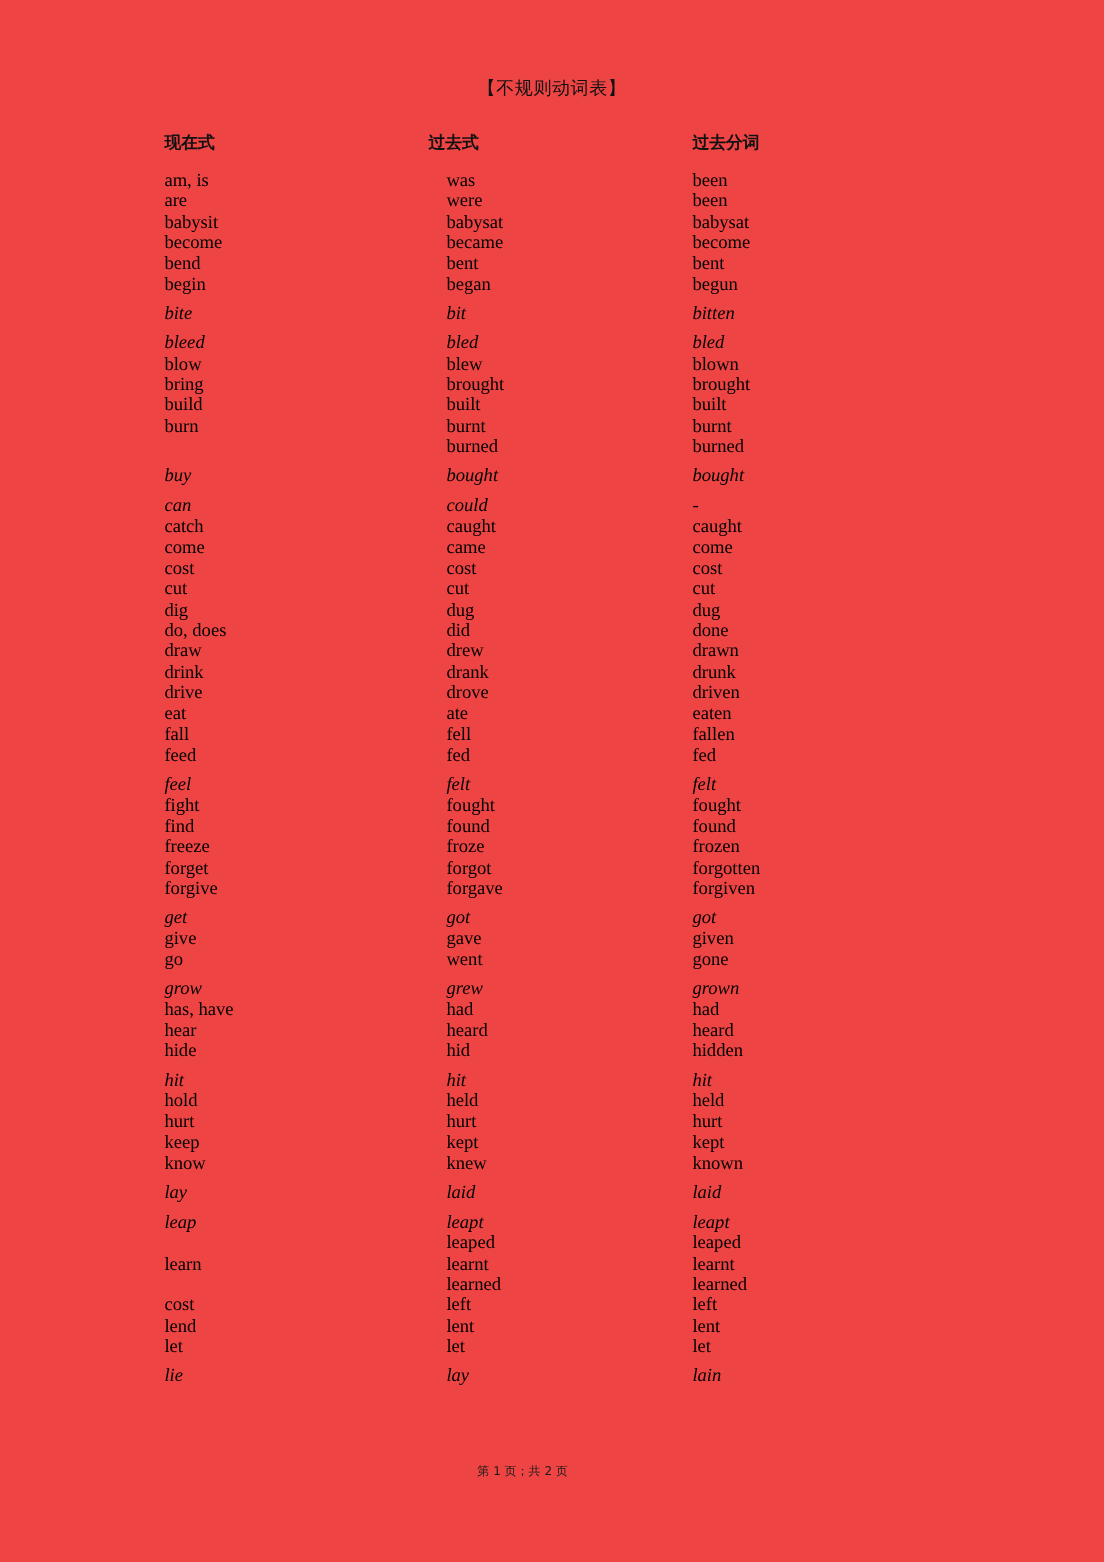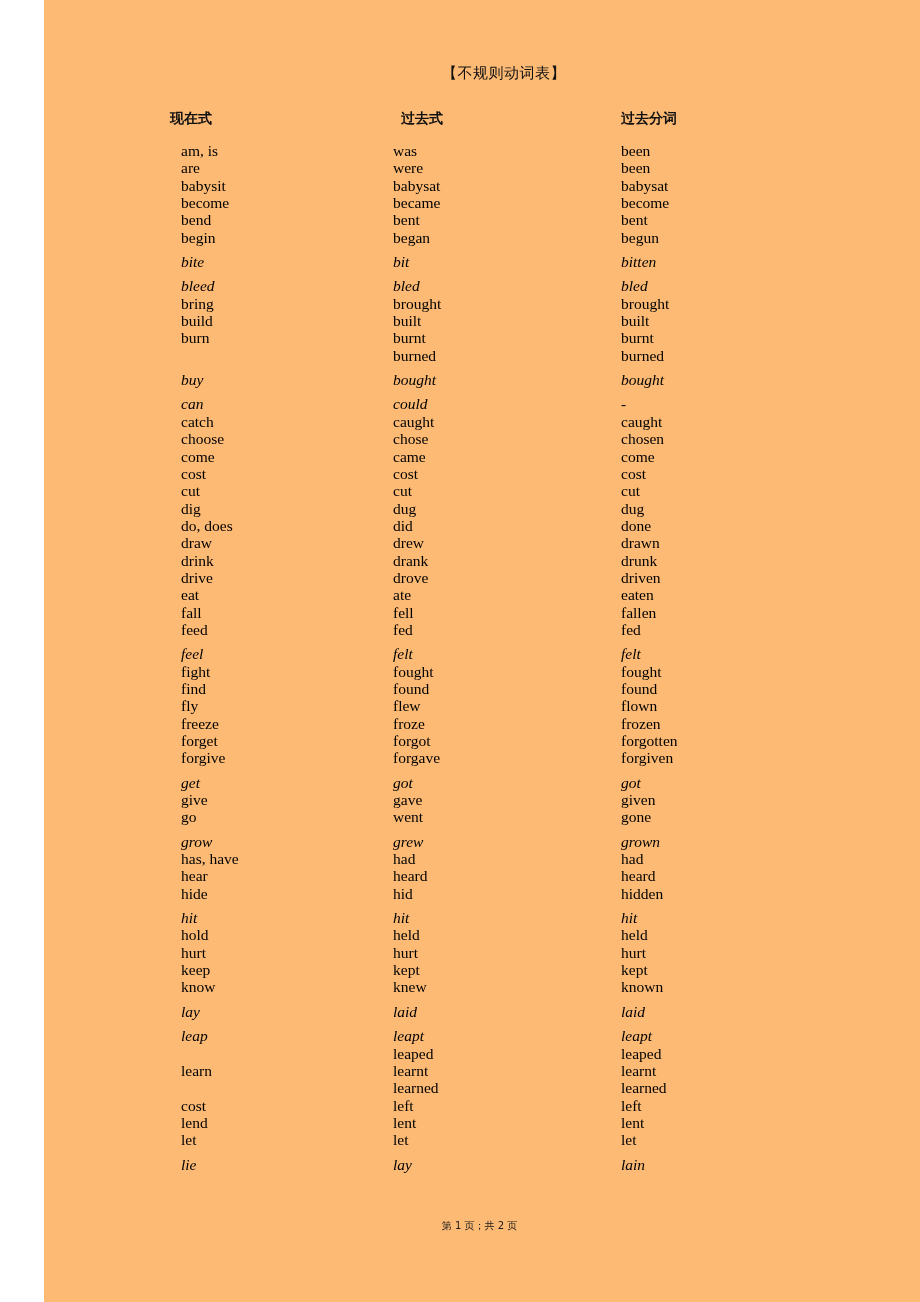--- a/index.html
+++ b/index.html
@@ -11,22 +11,21 @@
     width: 920px;
     height: 1302px;
     position: relative;
     font-family: "Liberation Serif", "DejaVu Serif", serif;
     color: #000000;
     overflow: hidden;
   }
   .page {
     position: absolute;
     inset: 0;
-    background: #fdba74;
-    margin-left: 44px;
+    background: #ef4444;
   }
   .doc-title {
     position: absolute;
     top: 64px;
     left: 0;
     width: 920px;
     text-align: center;
     font-size: 15px;
     font-family: "DejaVu Sans", "Liberation Sans", sans-serif;
     color: #111111;
@@ -40,21 +39,21 @@
     height: 22px;
   }
   .col-head {
     position: absolute;
     font-size: 14px;
     font-weight: bold;
     font-family: "DejaVu Sans", "Liberation Sans", sans-serif;
     color: #111111;
     top: 0;
   }
-  .col-head.c1 { left: 126px; }
+  .col-head.c1 { left: 137px; }
   .col-head.c2 { left: 357px; }
   .col-head.c3 { left: 577px; }
 
   .table-body {
     position: absolute;
     top: 142px;
     left: 0;
     width: 920px;
   }
   .vrow {
@@ -68,21 +67,21 @@
   }
   .cell {
     position: absolute;
     top: 0;
     font-size: 15.5px;
     line-height: 17.35px;
     white-space: nowrap;
     color: #000000;
   }
   .cell.c1 { left: 137px; }
-  .cell.c2 { left: 349px; }
+  .cell.c2 { left: 372px; }
   .cell.c3 { left: 577px; }
 
   .footer {
     position: absolute;
     top: 1219px;
     left: 0;
     width: 871px;
     text-align: center;
     font-size: 10px;
     font-family: "DejaVu Sans", "Liberation Sans", sans-serif;
@@ -137,20 +136,25 @@
         <div class="cell c1">bite</div>
         <div class="cell c2">bit</div>
         <div class="cell c3">bitten</div>
       </div>
       <div class="vrow gap-before">
         <div class="cell c1">bleed</div>
         <div class="cell c2">bled</div>
         <div class="cell c3">bled</div>
       </div>
       <div class="vrow">
+        <div class="cell c1">blow</div>
+        <div class="cell c2">blew</div>
+        <div class="cell c3">blown</div>
+      </div>
+      <div class="vrow">
         <div class="cell c1">bring</div>
         <div class="cell c2">brought</div>
         <div class="cell c3">brought</div>
       </div>
       <div class="vrow">
         <div class="cell c1">build</div>
         <div class="cell c2">built</div>
         <div class="cell c3">built</div>
       </div>
       <div class="vrow">
@@ -172,25 +176,20 @@
         <div class="cell c1">can</div>
         <div class="cell c2">could</div>
         <div class="cell c3">-</div>
       </div>
       <div class="vrow">
         <div class="cell c1">catch</div>
         <div class="cell c2">caught</div>
         <div class="cell c3">caught</div>
       </div>
       <div class="vrow">
-        <div class="cell c1">choose</div>
-        <div class="cell c2">chose</div>
-        <div class="cell c3">chosen</div>
-      </div>
-      <div class="vrow">
         <div class="cell c1">come</div>
         <div class="cell c2">came</div>
         <div class="cell c3">come</div>
       </div>
       <div class="vrow">
         <div class="cell c1">cost</div>
         <div class="cell c2">cost</div>
         <div class="cell c3">cost</div>
       </div>
       <div class="vrow">
@@ -247,25 +246,20 @@
         <div class="cell c1">fight</div>
         <div class="cell c2">fought</div>
         <div class="cell c3">fought</div>
       </div>
       <div class="vrow">
         <div class="cell c1">find</div>
         <div class="cell c2">found</div>
         <div class="cell c3">found</div>
       </div>
       <div class="vrow">
-        <div class="cell c1">fly</div>
-        <div class="cell c2">flew</div>
-        <div class="cell c3">flown</div>
-      </div>
-      <div class="vrow">
         <div class="cell c1">freeze</div>
         <div class="cell c2">froze</div>
         <div class="cell c3">frozen</div>
       </div>
       <div class="vrow">
         <div class="cell c1">forget</div>
         <div class="cell c2">forgot</div>
         <div class="cell c3">forgotten</div>
       </div>
       <div class="vrow">

